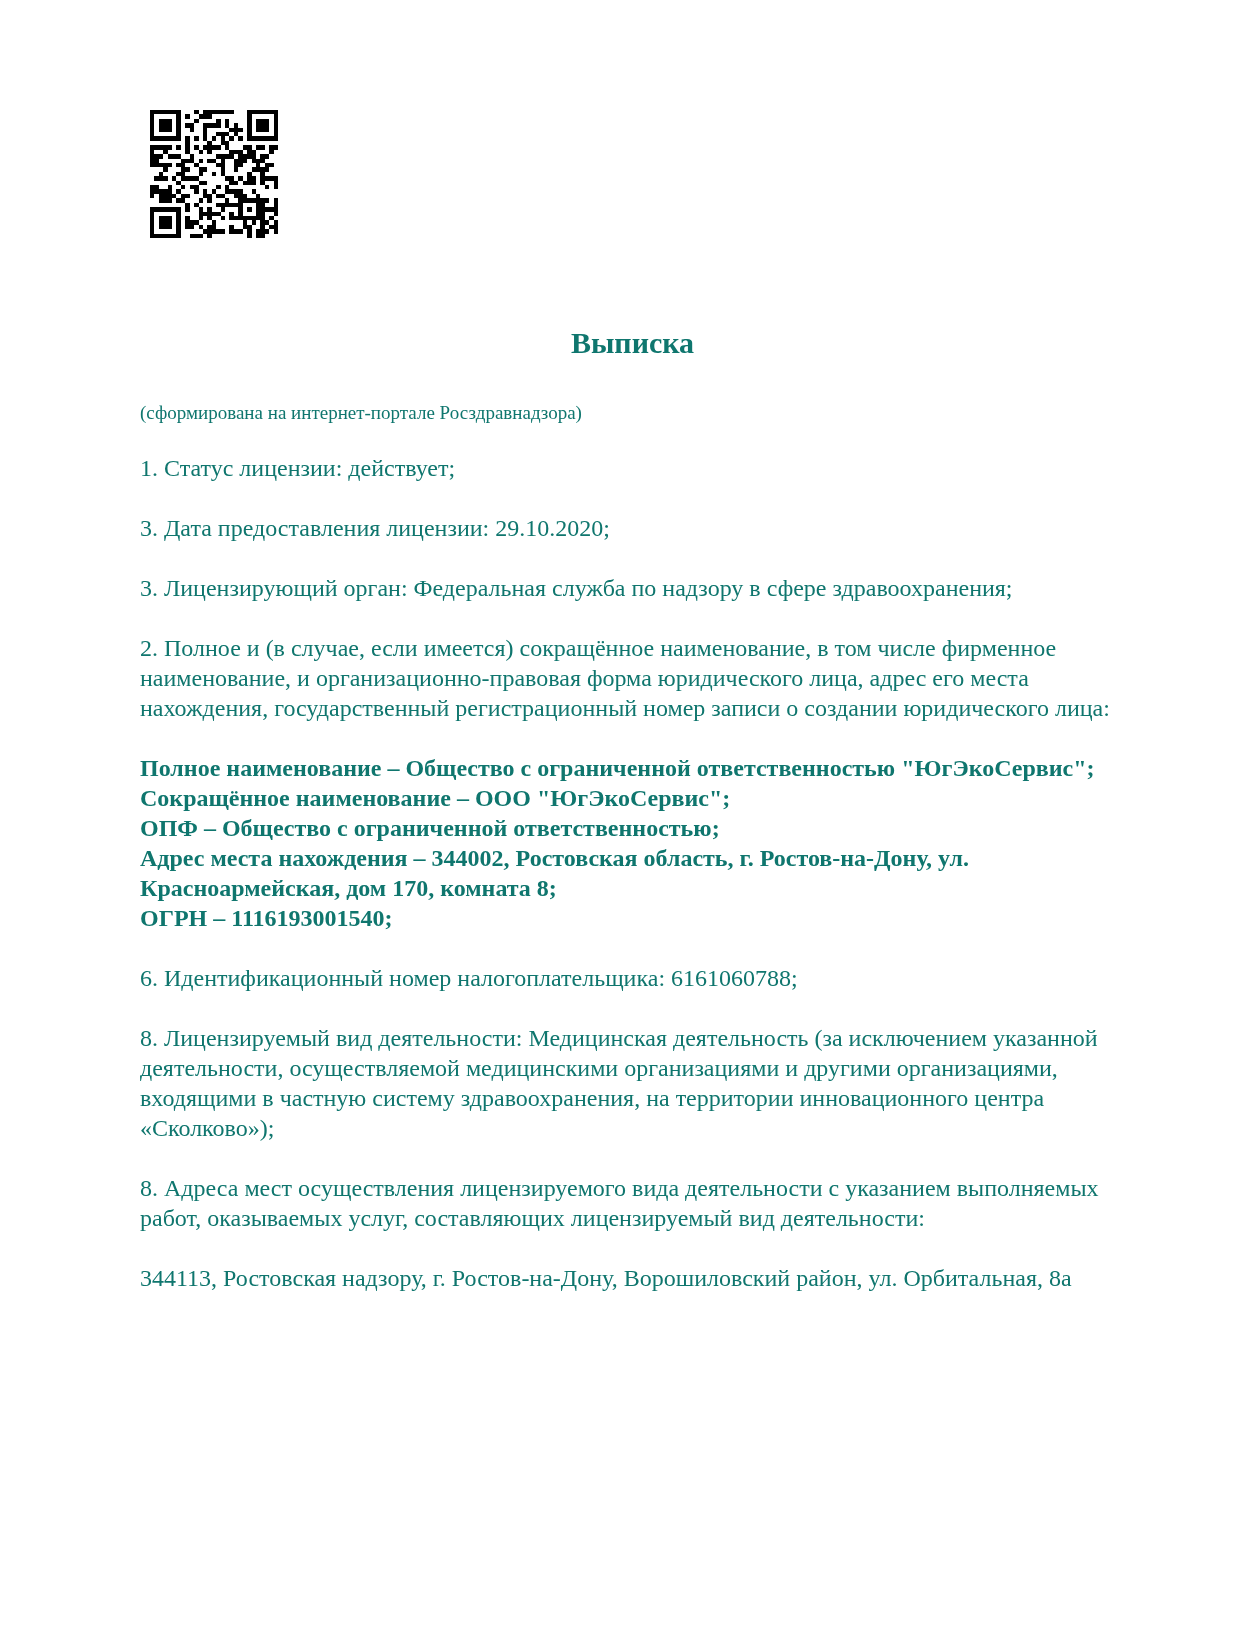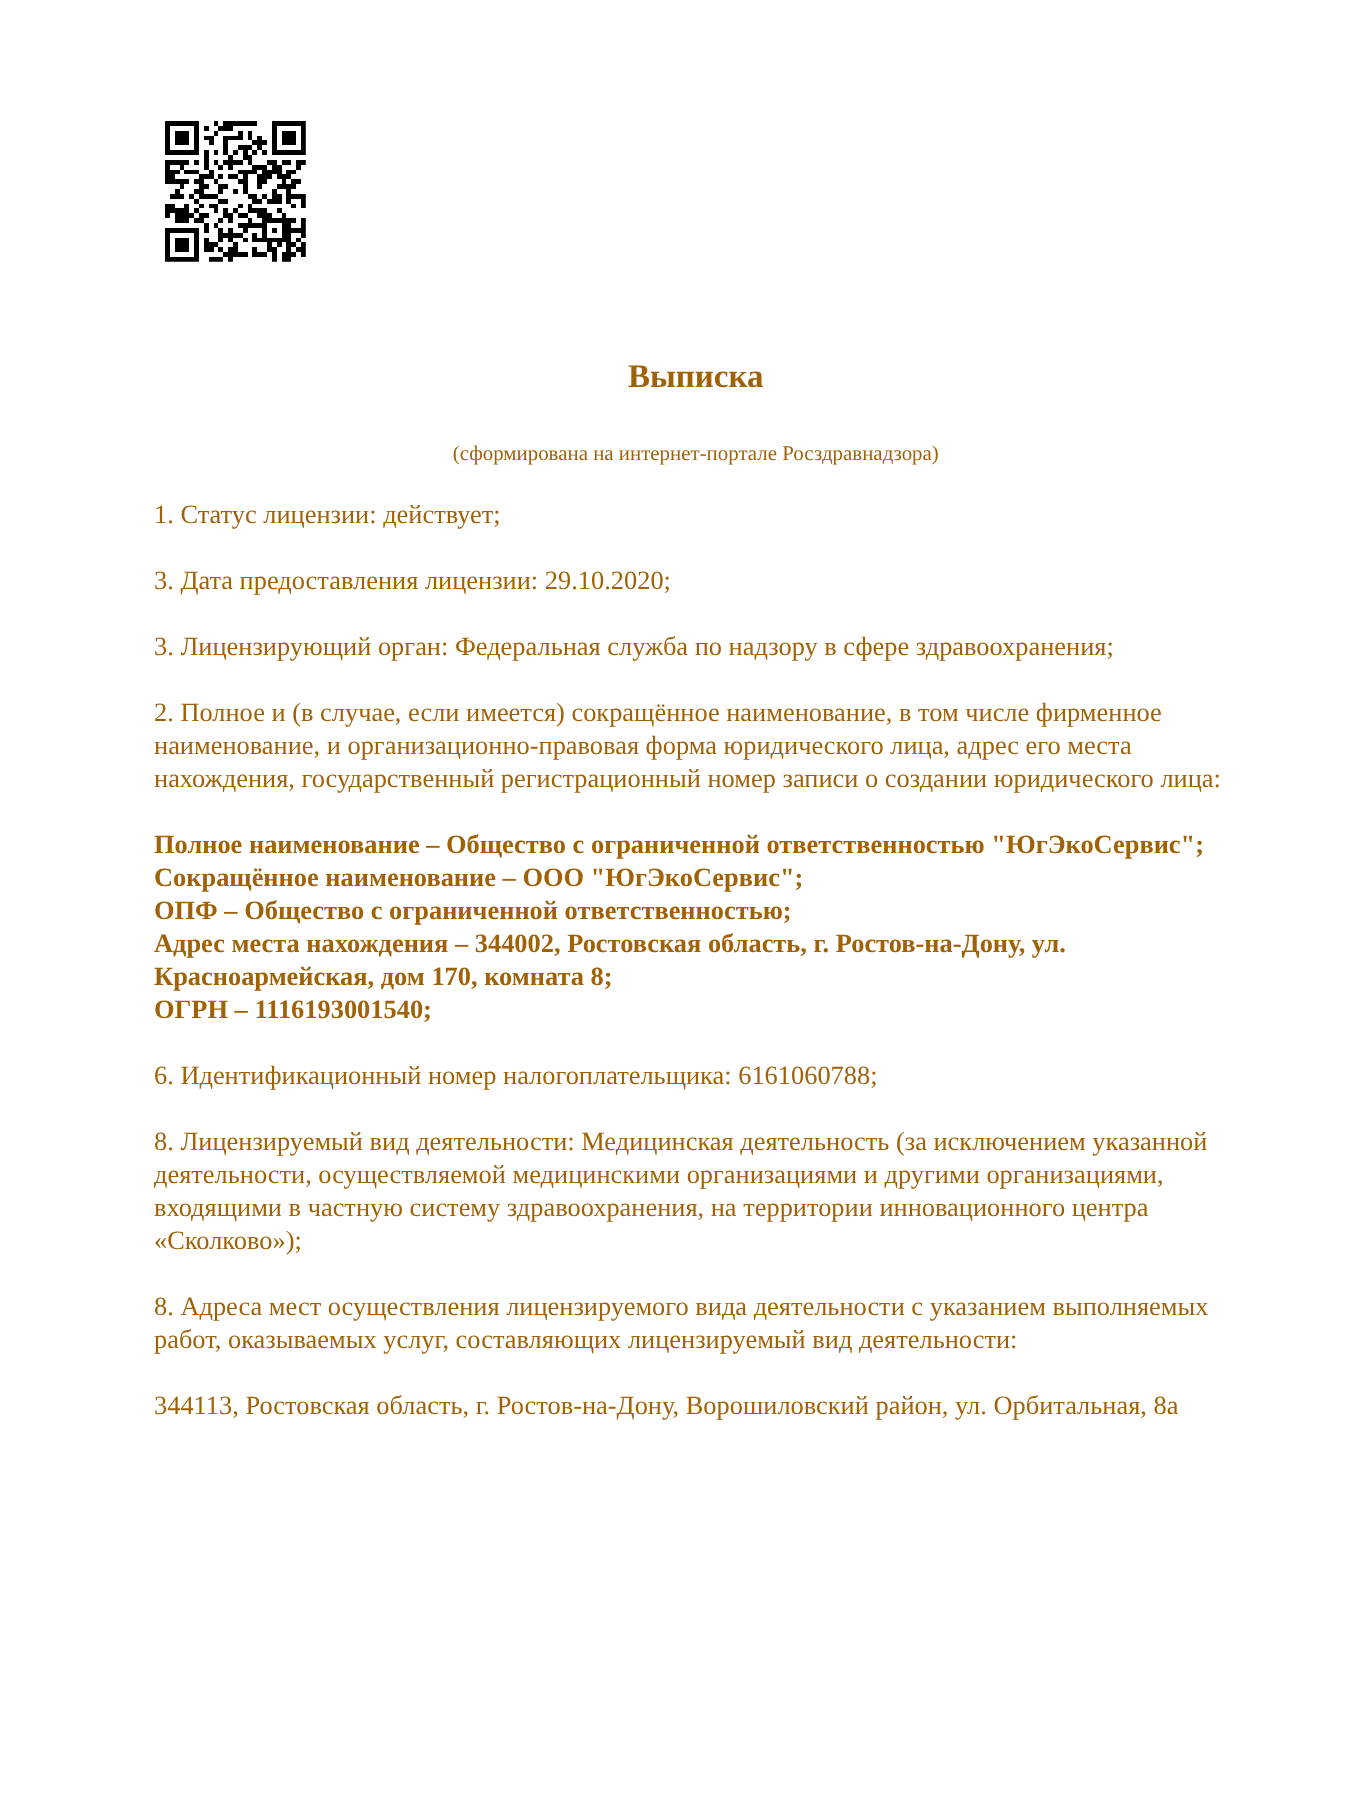--- a/index.html
+++ b/index.html
@@ -5,21 +5,21 @@
   html, body {
     margin: 0;
     padding: 0;
     background: #ffffff;
   }
   .page {
     position: relative;
     width: 1240px;
     height: 1446px;
     background: #ffffff;
-    color: #a16207;
+    color: #0f766e;
     font-family: "Liberation Serif", "DejaVu Serif", serif;
     overflow: hidden;
   }
   .qr {
     position: absolute;
     left: 150px;
     top: 110px;
     width: 128px;
     height: 128px;
   }
@@ -32,21 +32,21 @@
   }
   .title {
     margin-top: 326px;
     text-align: center;
     font-weight: bold;
     font-size: 30px;
     line-height: 34px;
   }
   .subtitle {
     margin-top: 42px;
-    text-align: center;
+    text-align: left;
     font-size: 19px;
     line-height: 21px;
   }
   .body {
     font-size: 24px;
     line-height: 30px;
   }
   .para {
     margin: 30px 0 0 0;
     padding: 0;
@@ -486,17 +486,17 @@
       <p class="para">3. Лицензирующий орган: Федеральная служба по надзору в сфере здравоохранения;</p>
       <p class="para">2. Полное и (в случае, если имеется) сокращённое наименование, в том числе фирменное наименование, и организационно-правовая форма юридического лица, адрес его места нахождения, государственный регистрационный номер записи о создании юридического лица:</p>
       <p class="para multiline">Полное наименование – Общество с ограниченной ответственностью "ЮгЭкоСервис";
 Сокращённое наименование – ООО "ЮгЭкоСервис";
 ОПФ – Общество с ограниченной ответственностью;
 Адрес места нахождения – 344002, Ростовская область, г. Ростов-на-Дону, ул. Красноармейская, дом 170, комната 8;
 ОГРН – 1116193001540;</p>
       <p class="para">6. Идентификационный номер налогоплательщика: 6161060788;</p>
       <p class="para">8. Лицензируемый вид деятельности: Медицинская деятельность (за исключением указанной деятельности, осуществляемой медицинскими организациями и другими организациями, входящими в частную систему здравоохранения, на территории инновационного центра «Сколково»);</p>
       <p class="para">8. Адреса мест осуществления лицензируемого вида деятельности с указанием выполняемых работ, оказываемых услуг, составляющих лицензируемый вид деятельности:</p>
-      <p class="para">344113, Ростовская область, г. Ростов-на-Дону, Ворошиловский район, ул. Орбитальная, 8а</p>
+      <p class="para">344113, Ростовская надзору, г. Ростов-на-Дону, Ворошиловский район, ул. Орбитальная, 8а</p>
     </div>
 
   </div>
 </div>
 
 </body></html>

